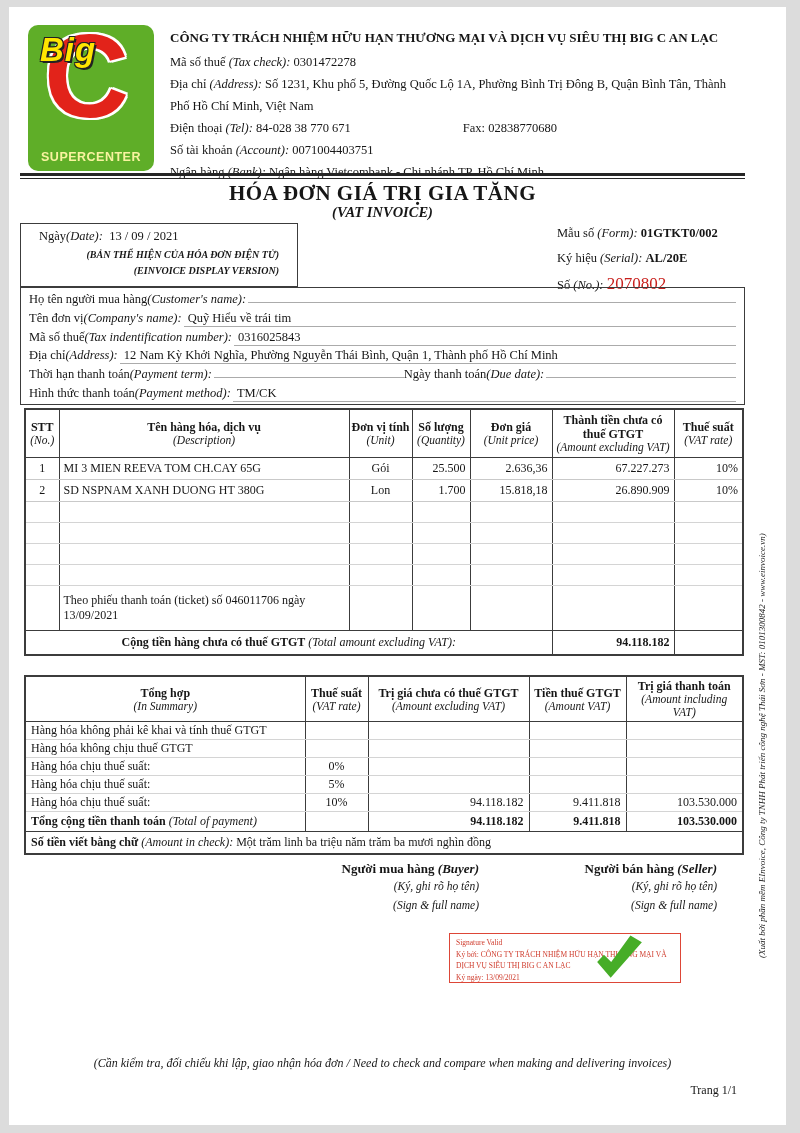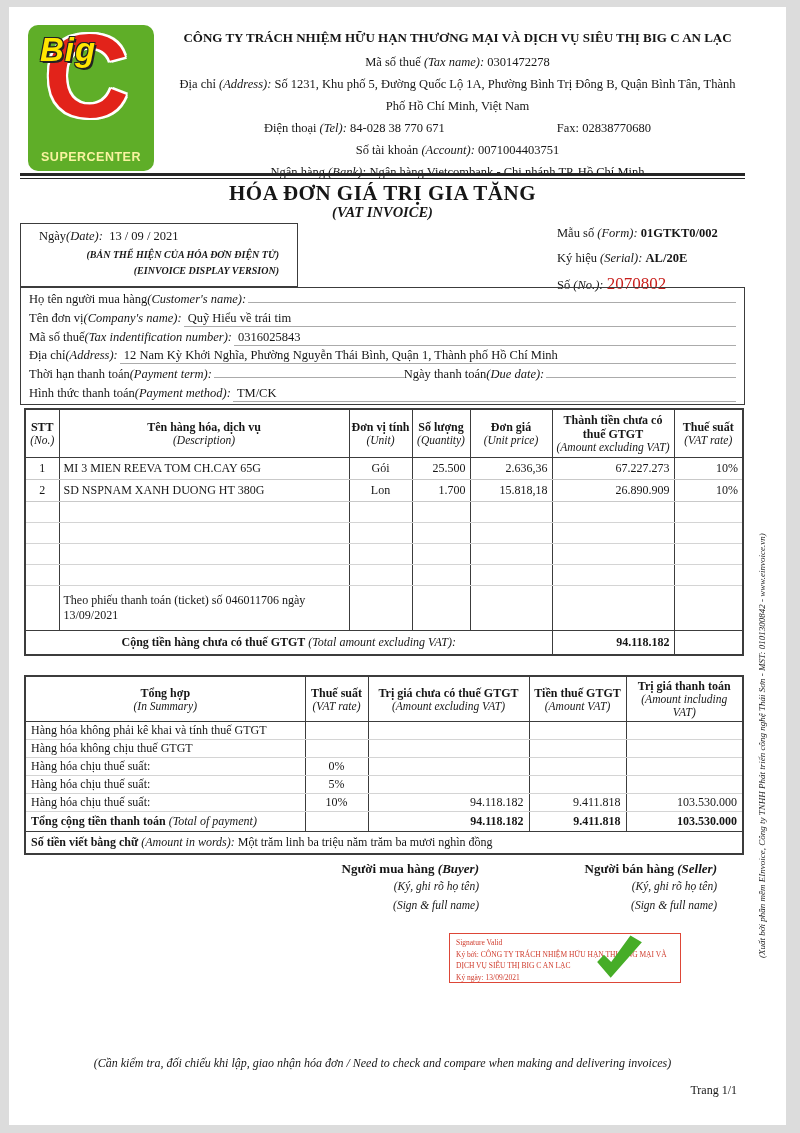--- a/index.html
+++ b/index.html
@@ -31,21 +31,21 @@
   }
   .logo-big{
     position:absolute;left:12px;top:6px;
     font-size:33px;font-weight:bold;font-style:italic;color:#ffe500;letter-spacing:1px;
     text-shadow:2px 2px 0 #222,-1px -1px 0 #222,1px -1px 0 #222,-1px 1px 0 #222;
   }
   .logo-super{
     position:absolute;bottom:7px;left:0;width:100%;text-align:center;
     font-size:12.5px;font-weight:bold;color:#f9f3a0;letter-spacing:0.5px;
   }
-  .company{position:absolute;left:150px;top:8px;width:575px;font-size:12.5px;line-height:22px;text-align:center;}
+  .company{position:absolute;left:150px;top:8px;width:575px;font-size:12.5px;line-height:22px;}
   .company-name{font-weight:bold;font-size:13px;margin-bottom:2px;}
   .fax-part{margin-left:112px;}
 
   .double-rule{position:absolute;left:11px;top:166px;width:725px;height:2px;
     border-top:3px solid #262626;border-bottom:1px solid #262626;}
 
   
   .title{position:absolute;left:11px;top:174px;width:725px;text-align:center;}
   .title .t1{font-size:21px;font-weight:bold;letter-spacing:0.5px;}
   .title .t2{font-size:14.5px;font-weight:bold;font-style:italic;margin-top:-2px;}
@@ -127,21 +127,21 @@
 <div class="page">
 
   <div class="header">
     <div class="logo">
       <div class="logo-c">C</div>
       <div class="logo-big">Big</div>
       <div class="logo-super">SUPERCENTER</div>
     </div>
     <div class="company">
       <div class="company-name">CÔNG TY TRÁCH NHIỆM HỮU HẠN THƯƠNG MẠI VÀ DỊCH VỤ SIÊU THỊ BIG C AN LẠC</div>
-      <div><span>Mã số thuế </span><span class="it">(Tax name):</span> <span>0301472278</span></div>
+      <div><span>Mã số thuế </span><span class="it">(Tax check):</span> <span>0301472278</span></div>
       <div><span>Địa chỉ </span><span class="it">(Address):</span> <span>Số 1231, Khu phố 5, Đường Quốc Lộ 1A, Phường Bình Trị Đông B, Quận Bình Tân, Thành Phố Hồ Chí Minh, Việt Nam</span></div>
       <div><span>Điện thoại </span><span class="it">(Tel):</span> <span>84-028 38 770 671</span><span class="fax-part"><span>Fax:</span> <span>02838770680</span></span></div>
       <div><span>Số tài khoản </span><span class="it">(Account):</span> <span>0071004403751</span></div>
       <div><span>Ngân hàng </span><span class="it">(Bank):</span> <span>Ngân hàng Vietcombank - Chi nhánh TP. Hồ Chí Minh</span></div>
     </div>
   </div>
 
   <div class="double-rule"></div>
 
   <div class="title">
@@ -379,21 +379,21 @@
           <td class="r">103.530.000</td>
         </tr>
       <tr class="total-row">
         <td class="l"><span class="b">Tổng cộng tiền thanh toán </span><span class="it" style="font-weight:normal">(Total of payment)</span></td>
         <td></td>
         <td class="r">94.118.182</td>
         <td class="r">9.411.818</td>
         <td class="r">103.530.000</td>
       </tr>
       <tr class="words-row">
-        <td colspan="5" class="l"><span class="b">Số tiền viết bằng chữ </span><span class="it">(Amount in words):</span> <span>Một trăm linh ba triệu năm trăm ba mươi nghìn đồng</span></td>
+        <td colspan="5" class="l"><span class="b">Số tiền viết bằng chữ </span><span class="it">(Amount in check):</span> <span>Một trăm linh ba triệu năm trăm ba mươi nghìn đồng</span></td>
       </tr>
     </tbody>
   </table>
 
   <div class="sig sig-buyer">
     <div class="t"><span>Người mua hàng </span><span class="it">(Buyer)</span></div>
     <div class="s">(Ký, ghi rõ họ tên)</div>
     <div class="s">(Sign &amp; full name)</div>
   </div>
   <div class="sig sig-seller">

